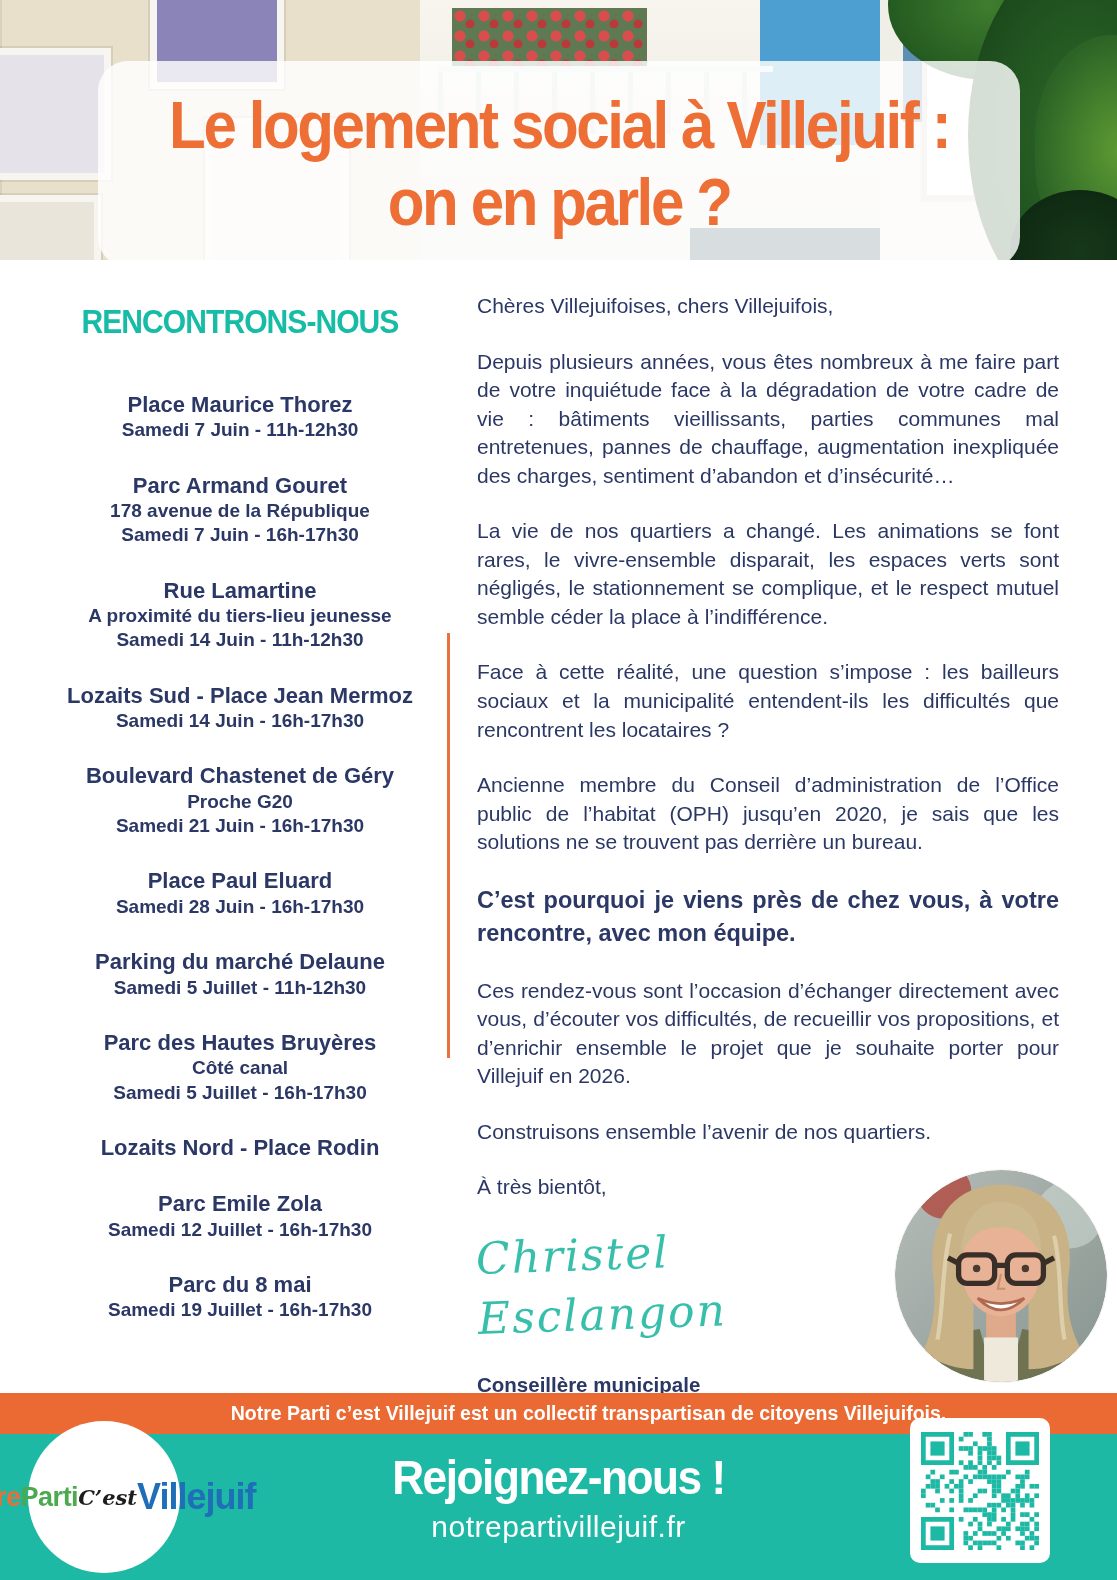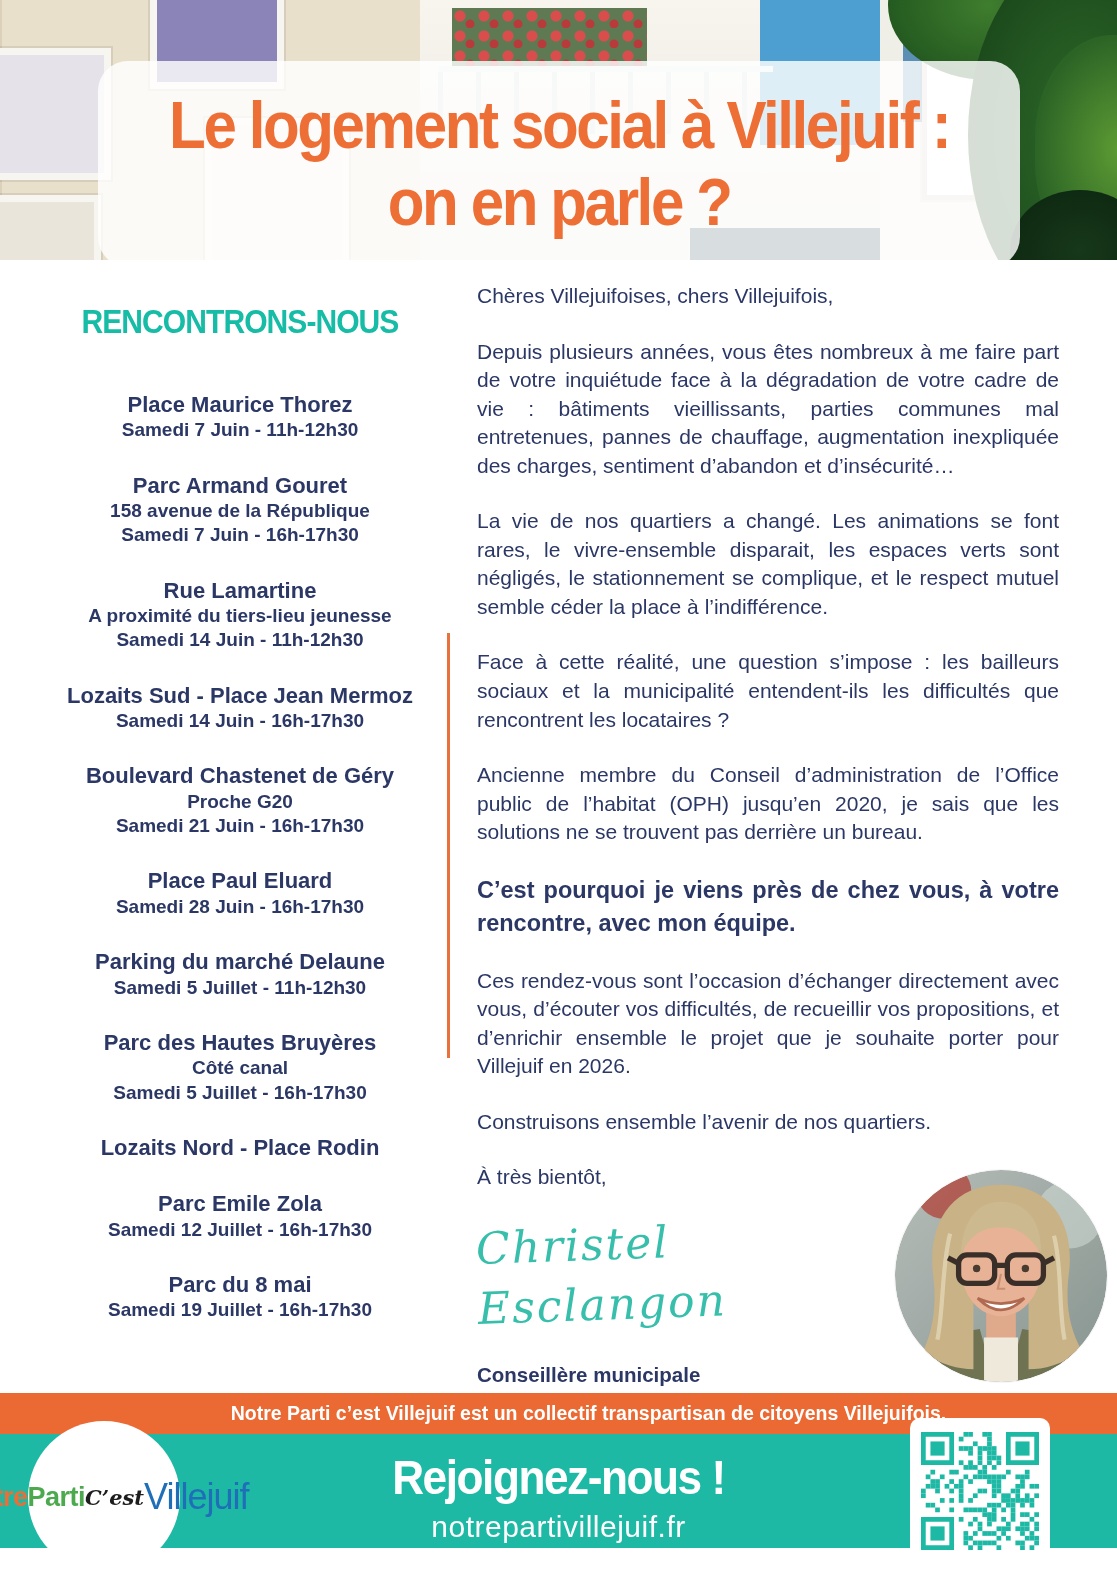--- a/index.html
+++ b/index.html
@@ -46,43 +46,43 @@
   .left-col h2{color:#17BCA6;font-size:31px;font-weight:800;letter-spacing:-1px;margin:0 0 52px;
     transform:scale(.97,1.06);}
   .event{margin-bottom:30px;}
   .ev-title{font-size:22px;font-weight:700;line-height:1.2;}
   .ev-line{font-size:19px;font-weight:600;line-height:1.28;}
 
   .divider{position:absolute;left:447px;top:633px;width:3px;height:425px;background:#E8713C;}
 
   
   .letter{position:absolute;left:477px;top:282px;width:582px;color:#2B3765;font-size:21px;line-height:1.36;}
-  .letter p{margin:0 0 27px;text-align:justify;}
+  .letter p{margin:10px 0 27px;text-align:justify;}
   .letter p.salutation,.letter p.closing{text-align:left;}
   .highlight{font-weight:700;font-size:23.5px;line-height:1.4;}
   .signature{font-family:"DejaVu Serif",serif;font-style:italic;color:#37BFAC;font-size:44px;
     margin:4px 0 22px;letter-spacing:2px;transform:rotate(-2deg);transform-origin:left center;width:430px;}
   .sig-role{font-weight:600;font-size:20.5px;line-height:1.5;white-space:nowrap;text-align:left;}
 
   .portrait{position:absolute;left:895px;top:1170px;width:212px;height:212px;border-radius:50%;overflow:hidden;
     box-shadow:0 0 0 1px rgba(0,0,0,.04);}
 
   
   .band-orange{position:absolute;left:0;top:1393px;width:1117px;height:41px;background:#EB6A33;color:#fff;
     display:flex;align-items:center;justify-content:center;font-size:19.5px;font-weight:600;
     padding-left:60px;box-sizing:border-box;}
-  .band-teal{position:absolute;left:0;top:1434px;width:1117px;height:114px;background:#1EB9A5;color:#fff;text-align:center;}
+  .band-teal{position:absolute;left:0;top:1434px;width:1117px;height:146px;background:#1EB9A5;color:#fff;text-align:center;}
   .cta{margin-top:16px;font-size:46px;font-weight:800;letter-spacing:-1.5px;transform:scale(.96,1.06);}
   .website{font-size:30px;margin-top:6px;font-weight:400;letter-spacing:.5px;cursor:pointer;}
   .logo{position:absolute;left:28px;top:1421px;width:152px;height:152px;background:#fff;border-radius:50%;
     display:flex;flex-direction:row;align-items:center;justify-content:center;line-height:1;z-index:3;}
   .logo-l1{font-size:27px;font-weight:800;letter-spacing:-.5px;}
   .logo-l1 .np{color:#E96F37;} .logo-l1 .pt{color:#4DA94E;}
   .logo-l2{font-family:"DejaVu Serif",serif;font-style:italic;font-weight:700;font-size:21px;color:#1d1d1d;margin:8px 0;}
-  .logo-l3{color:#1F6FB8;font-size:36px;font-weight:400;letter-spacing:-1px;}
+  .logo-l3{color:#1F6FB8;font-size:36px;font-weight:700;letter-spacing:-1px;}
   .qr{position:absolute;left:910px;top:1418px;width:140px;height:145px;background:#fff;border-radius:10px;
     display:flex;align-items:center;justify-content:center;z-index:3;}
 </style>
 </head>
 <body>
 
 <div class="page">
 
   <header class="header">
     <div class="ph ph-left">
@@ -114,21 +114,21 @@
 
   <aside class="left-col">
     <h2>RENCONTRONS-NOUS</h2>
 
     <div class="event">
       <div class="ev-title">Place Maurice Thorez</div>
       <div class="ev-line">Samedi 7 Juin - 11h-12h30</div>
     </div>
     <div class="event">
       <div class="ev-title">Parc Armand Gouret</div>
-      <div class="ev-line">158 avenue de la République</div>
+      <div class="ev-line">178 avenue de la République</div>
       <div class="ev-line">Samedi 7 Juin - 16h-17h30</div>
     </div>
     <div class="event">
       <div class="ev-title">Rue Lamartine</div>
       <div class="ev-line">A proximité du tiers-lieu jeunesse</div>
       <div class="ev-line">Samedi 14 Juin - 11h-12h30</div>
     </div>
     <div class="event">
       <div class="ev-title">Lozaits Sud - Place Jean Mermoz</div>
       <div class="ev-line">Samedi 14 Juin - 16h-17h30</div>

